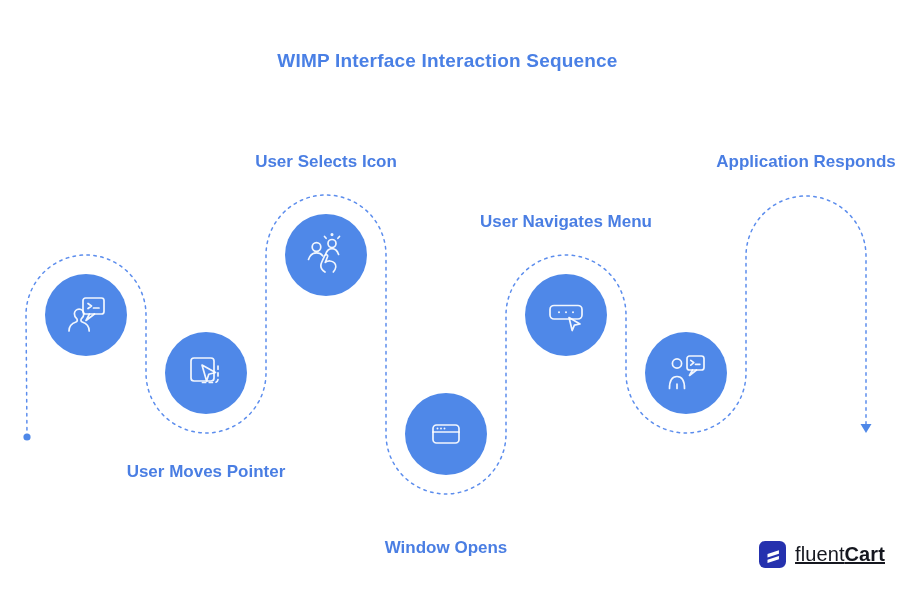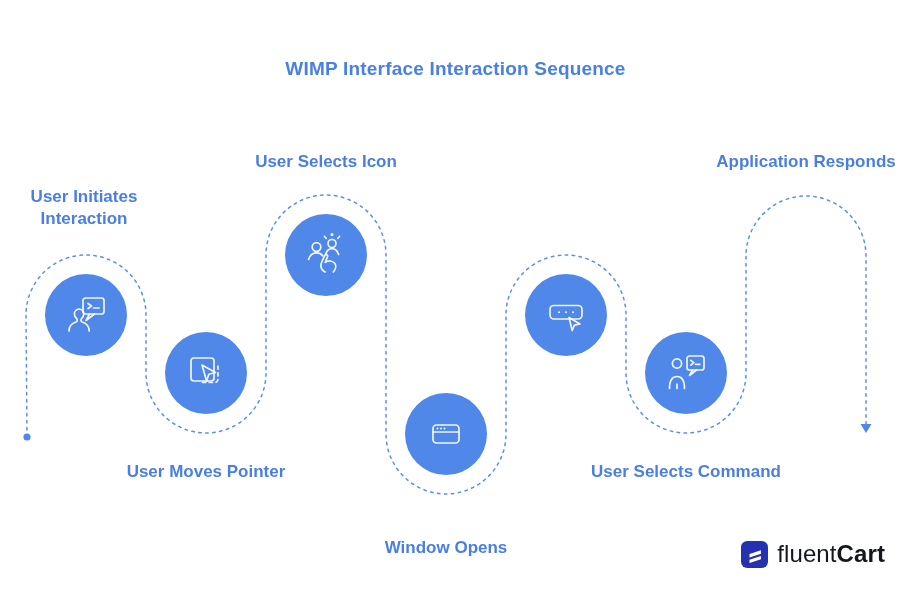--- a/index.html
+++ b/index.html
@@ -1,21 +1,21 @@
 <!DOCTYPE html>
 <html><head>
 <meta charset="utf-8">
 <style>
   html,body{margin:0;padding:0;background:#fff;}
   .canvas{
     position:relative;width:921px;height:592px;background:#ffffff;
     font-family:"Liberation Sans",sans-serif;overflow:hidden;
   }
   .title{
-    position:absolute;top:50px;left:0;width:895px;margin:8px;
+    position:absolute;top:50px;left:0;width:895px;margin:0;
     text-align:center;font-size:19px;font-weight:700;color:#4a80e5;
     letter-spacing:.2px;
   }
   .path-svg{position:absolute;left:0;top:0;}
   .step-circle{
     position:absolute;width:82px;height:82px;border-radius:50%;
     background:#4f88e8;display:flex;align-items:center;justify-content:center;
   }
   .step-circle svg{display:block;}
   .step-label{
@@ -34,21 +34,21 @@
   .c-3{left:285px;top:214px;}
   .c-4{left:405px;top:393px;}
   .c-5{left:525px;top:274px;}
   .c-6{left:645px;top:332px;}
   .c-7{left:765px;top:215px;}
   .logo{
     position:absolute;right:36px;bottom:24px;display:flex;
     align-items:center;gap:9px;
   }
   .logo-mark{width:27px;height:27px;display:block;}
-  .logo-text{font-size:24px;color:#15171f;letter-spacing:.1px;}
+  .logo-text{font-size:20px;color:#15171f;letter-spacing:.1px;text-decoration:underline;}
   .logo-text .reg{font-weight:500;}
   .logo-text .bold{font-weight:700;}
   .ic{stroke:rgba(255,255,255,.92);stroke-width:1.7;fill:none;
       stroke-linecap:round;stroke-linejoin:round;}
 </style>
 </head>
 <body>
 
 <div class="canvas">
 
@@ -60,25 +60,24 @@
              A 60 60 0 0 0 266 373 L 266 255
              A 60 60 0 0 1 386 255 L 386 434
              A 60 60 0 0 0 506 434 L 506 315
              A 60 60 0 0 1 626 315 L 626 373
              A 60 60 0 0 0 746 373 L 746 256
              A 60 60 0 0 1 866 256 L 866 424" fill="none" stroke="#5c8ded" stroke-width="1.5" stroke-dasharray="2.5 4.5" stroke-linecap="round"></path>
     <circle cx="27" cy="437" r="3.6" fill="#4f88e8"></circle>
     <polygon points="860.5,424 871.5,424 866,433" fill="#4f88e8"></polygon>
   </svg>
 
-  <div class="step-label lbl-1">User Initiates Interaction</div>
   <div class="step-label lbl-2">User Moves Pointer</div>
   <div class="step-label lbl-3">User Selects Icon</div>
   <div class="step-label lbl-4">Window Opens</div>
-  <div class="step-label lbl-6">User Selects Command</div>
+  <div class="step-label lbl-5">User Navigates Menu</div>
   <div class="step-label lbl-7">Application Responds</div>
 
   <div class="step-circle c-1">
     <svg width="48" height="48" viewBox="0 0 48 48">
       <g class="ic">
         <rect x="21" y="7" width="21" height="16" rx="2.5"></rect>
         <path d="M27.5 23 L24 29.5 L32.5 23"></path>
         <path d="M26 12.5 L29.5 15 L26 17.5"></path>
         <path d="M31.5 17 H37"></path>
         <path d="M7 40 c0-6 4-8 7-9 c1.6-.5 1.6-2.6 .5-3.6 c-1.5-1.4-2.1-3-2.1-4.6 a4.7 4.7 0 0 1 9.4 0 c0 1.6-.6 3.2-2.1 4.6 c-1.1 1-1.1 3.1 .5 3.6 c3 1 7 3 7 9"></path>

